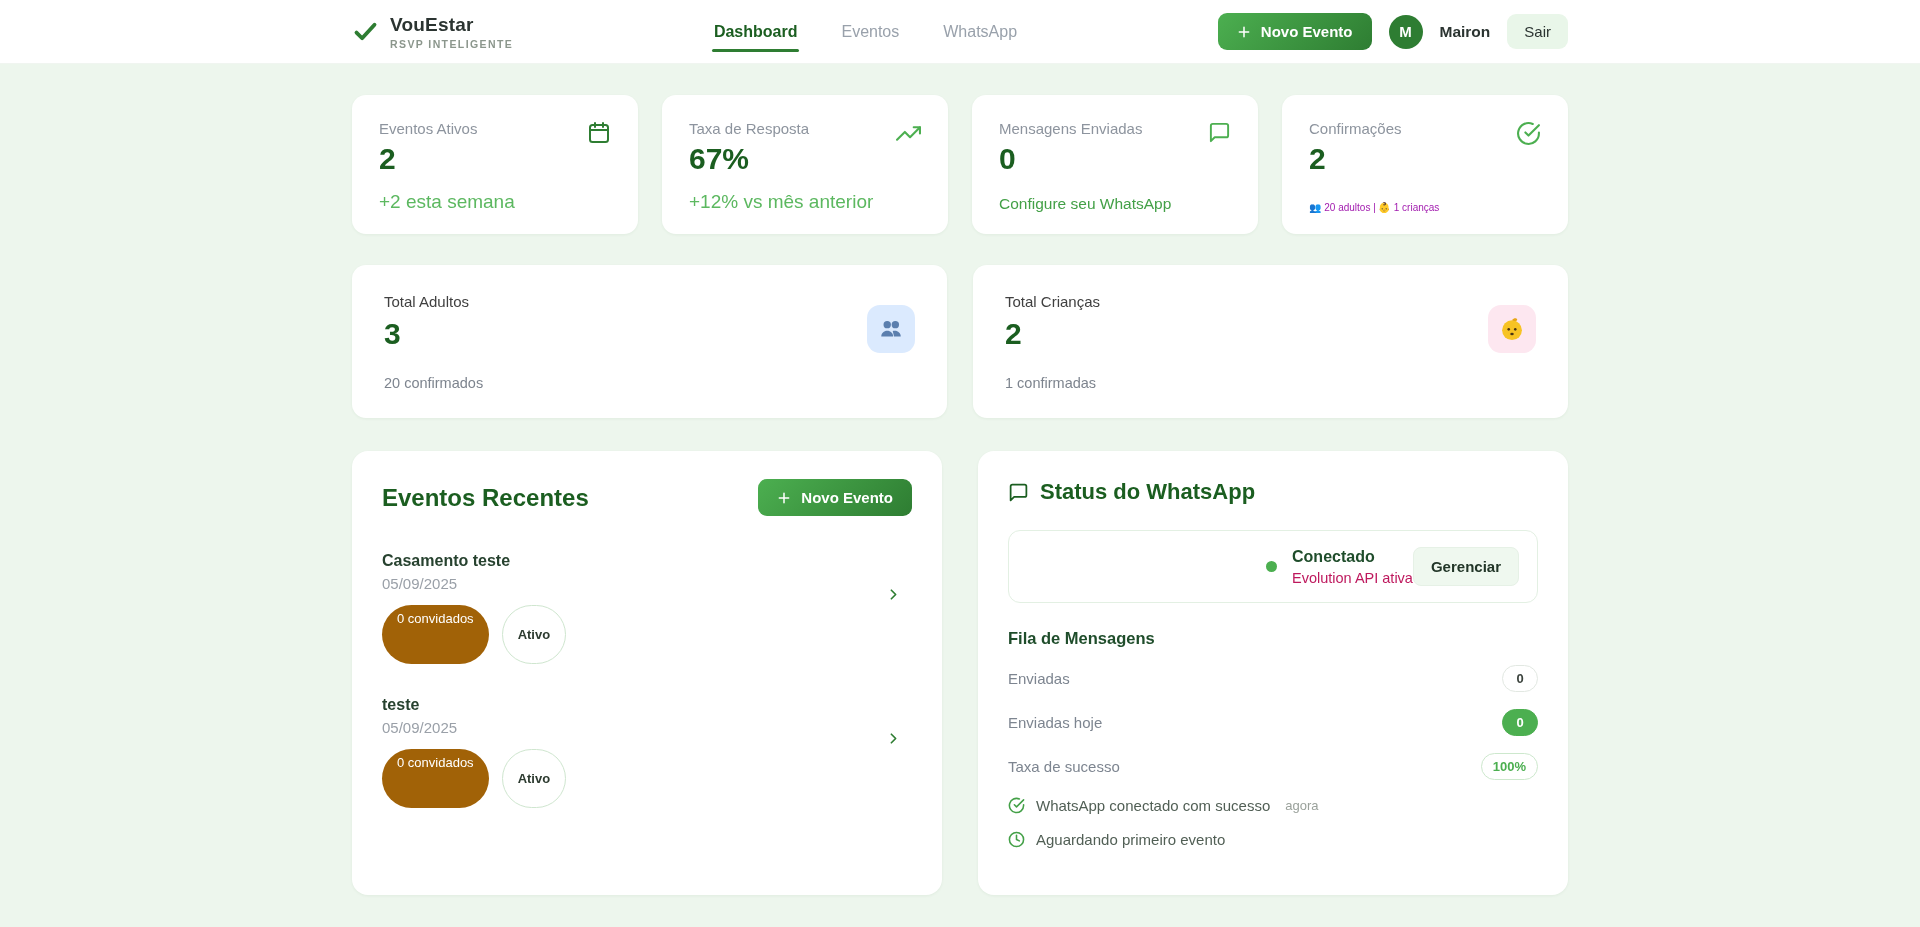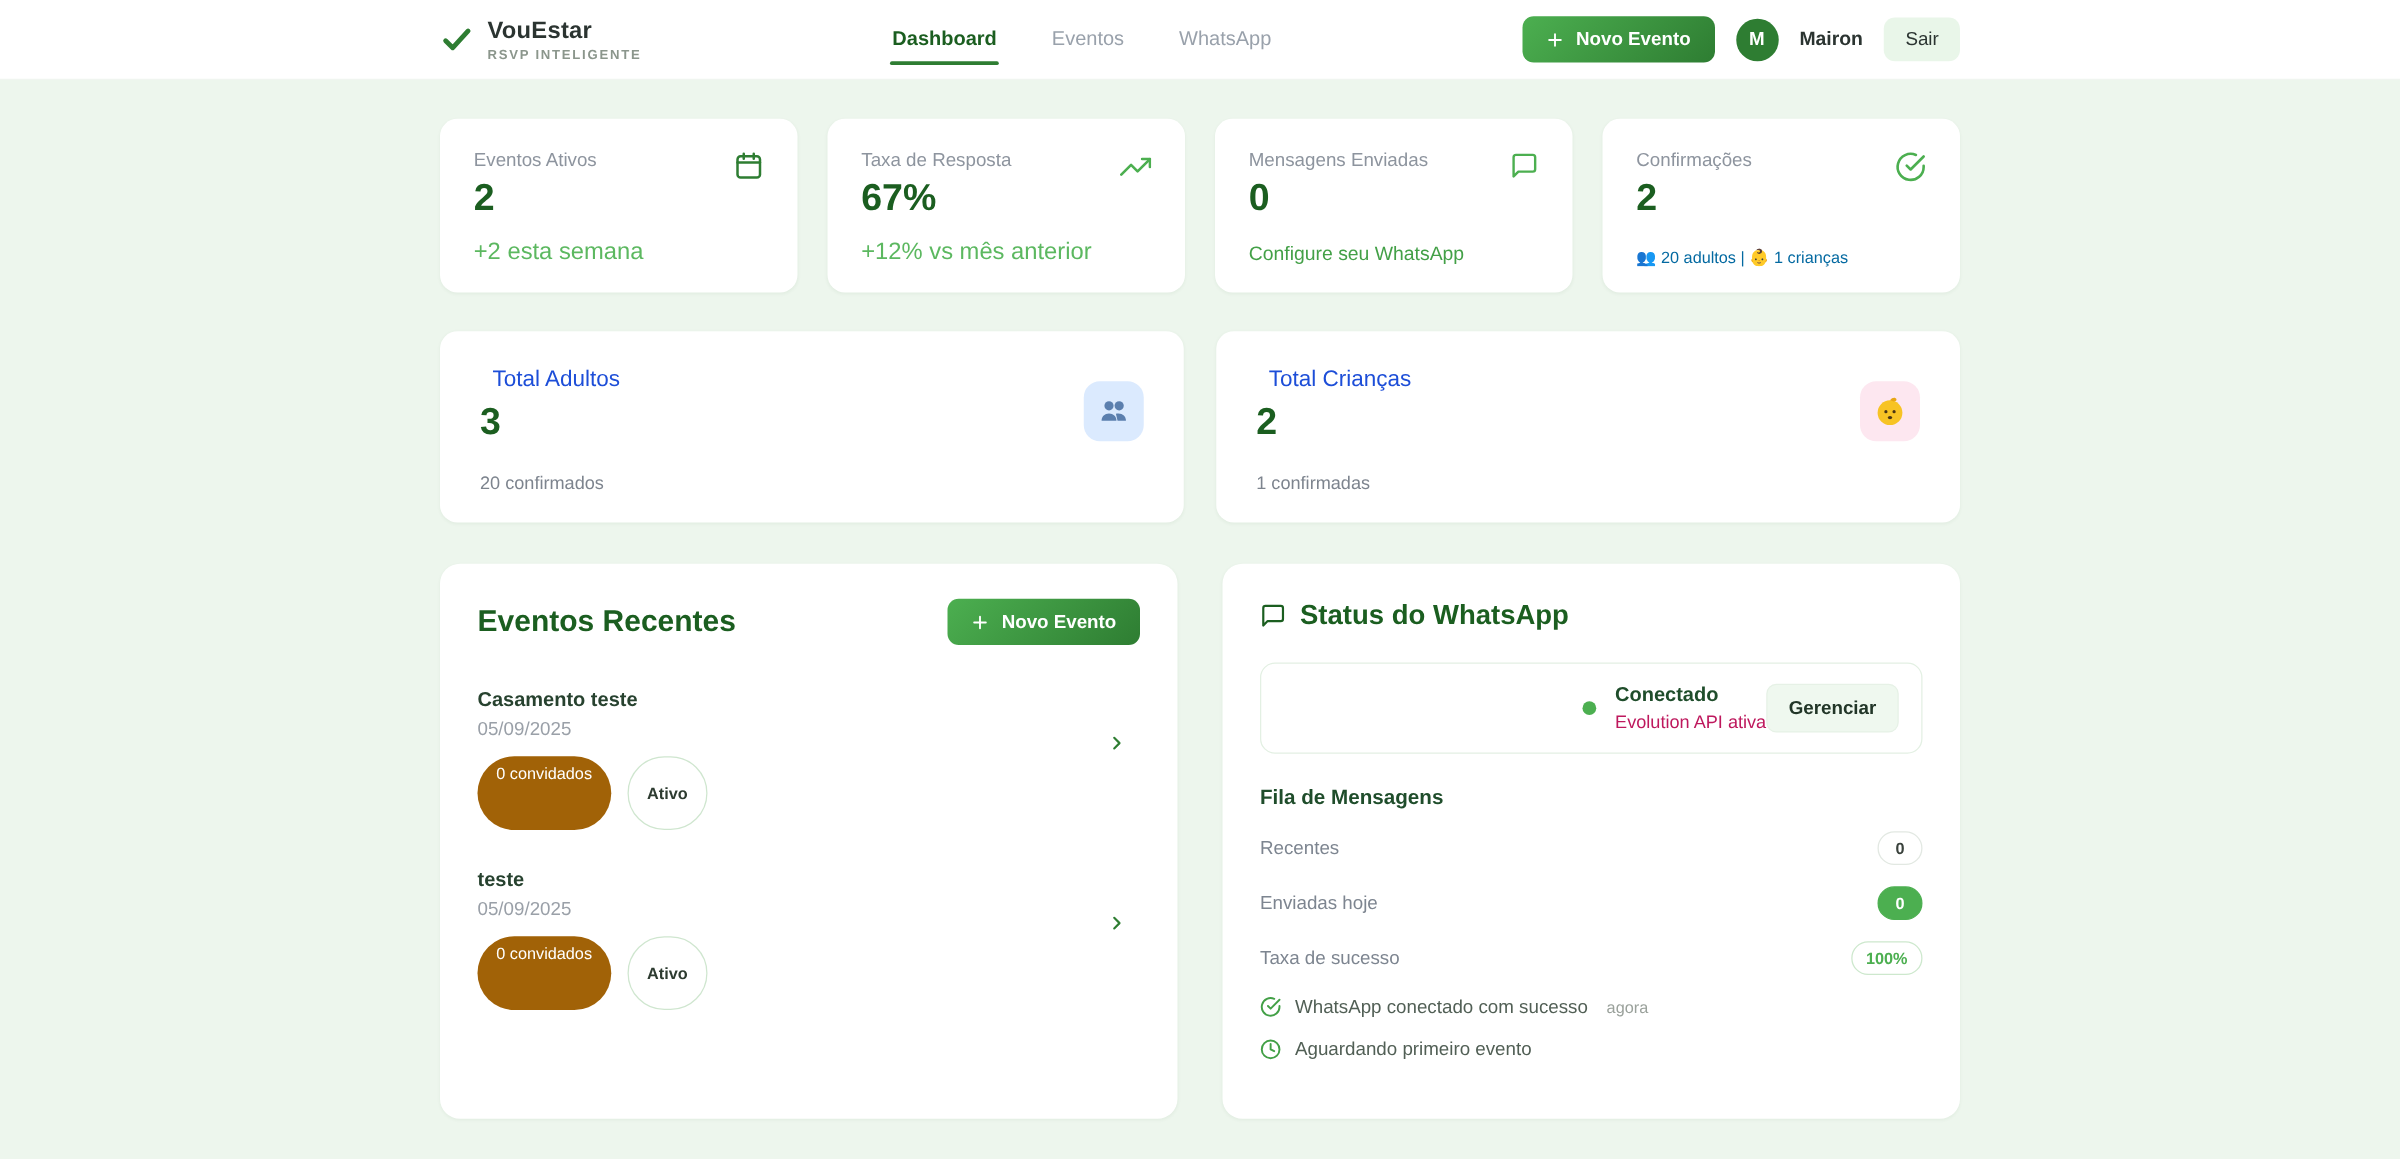--- a/index.html
+++ b/index.html
@@ -50,28 +50,28 @@
   .stat-card {
     position:relative; background:#fff; border-radius:14px; height:139px;
     padding:25px 27px 21px; box-shadow:0 1px 3px rgba(40,80,40,0.06);
     display:flex; flex-direction:column; justify-content:space-between;
   }
   .stat-label { font-size:15px; color:#8d949e; }
   .stat-value { font-size:30px; font-weight:800; color:#1b5e20; margin-top:5px; }
   .stat-icon { position:absolute; top:26px; right:27px; }
   .stat-foot-green { font-size:19px; color:#5cb860; }
   .stat-foot-link { font-size:15.5px; color:#43a047; cursor:pointer; }
-  .stat-foot-gray { font-size:13px; color:#0369a1; }
+  .stat-foot-gray { font-size:10px; color:#a21caf; }
 
   .totals-row { display:grid; grid-template-columns:repeat(2,1fr); gap:26px; margin-top:31px; }
   .total-card {
     position:relative; background:#fff; border-radius:14px; height:153px;
     padding:28px 32px; box-shadow:0 1px 3px rgba(40,80,40,0.06);
   }
-  .total-label { font-size:18px; color:#1d4ed8;margin-left:10px; }
+  .total-label { font-size:15px; color:#404040; }
   .total-value { font-size:30px; font-weight:800; color:#1b5e20; margin-top:7px; }
   .total-foot { font-size:14.5px; color:#7d848e; margin-top:24px; }
   .total-icon-box {
     position:absolute; right:32px; top:40px; width:48px; height:48px;
     border-radius:13px; display:flex; align-items:center; justify-content:center;
   }
   .total-icon-box.blue { background:#dbeafe; }
   .total-icon-box.pink { background:#fde7f0; }
 
   .panels-row { display:grid; grid-template-columns:repeat(2,1fr); gap:36px; margin-top:33px; }
@@ -318,21 +318,21 @@
             <div class="conn-status">Conectado</div>
             <div class="conn-detail">Evolution API ativa</div>
           </div>
         </div>
         <button class="btn-manage">Gerenciar</button>
       </div>
 
       <div class="section-title">Fila de Mensagens</div>
 
       <div class="queue-row">
-        <span class="queue-label">Recentes</span>
+        <span class="queue-label">Enviadas</span>
         <span class="badge outline">0</span>
       </div>
       <div class="queue-row">
         <span class="queue-label">Enviadas hoje</span>
         <span class="badge solid">0</span>
       </div>
       <div class="queue-row">
         <span class="queue-label">Taxa de sucesso</span>
         <span class="badge success">100%</span>
       </div>

